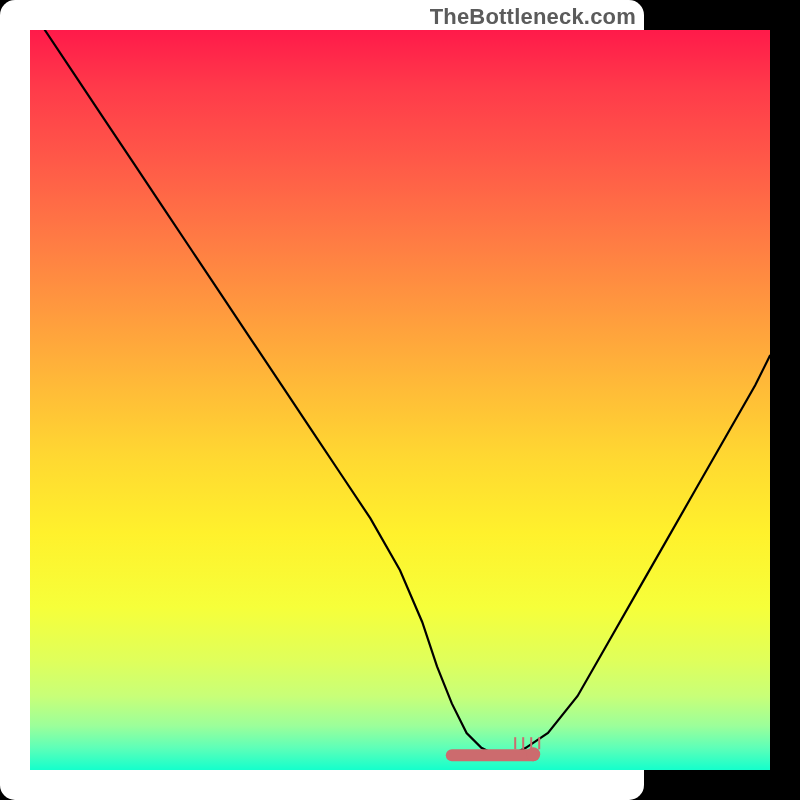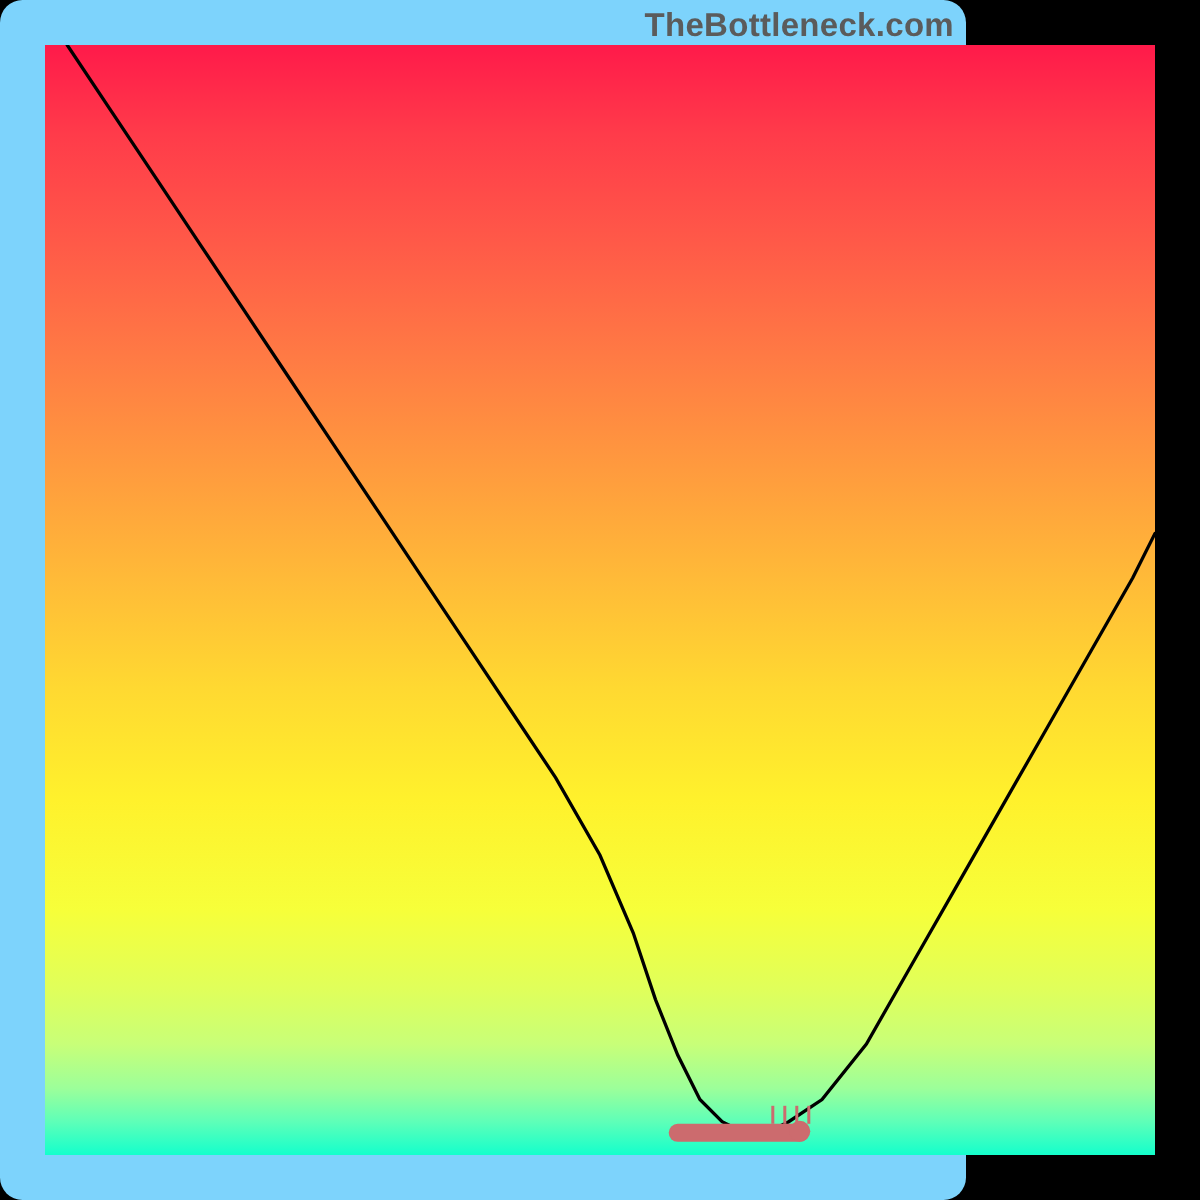--- a/index.html
+++ b/index.html
@@ -7,21 +7,21 @@
     padding: 0;
     width: 800px;
     height: 800px;
     background: #000;
     overflow: hidden;
   }
   .frame {
     position: relative;
     width: 644px;
     height: 800px;
-    background: #7dd3fc;
+    background: #ffffff;
     border-radius: 15px;
   }
   .plot-area {
     position: absolute;
     left: 30px;
     top: 30px;
     width: 740px;
     height: 740px;
     background: linear-gradient(to bottom,
       #ff1a4a 0%,

